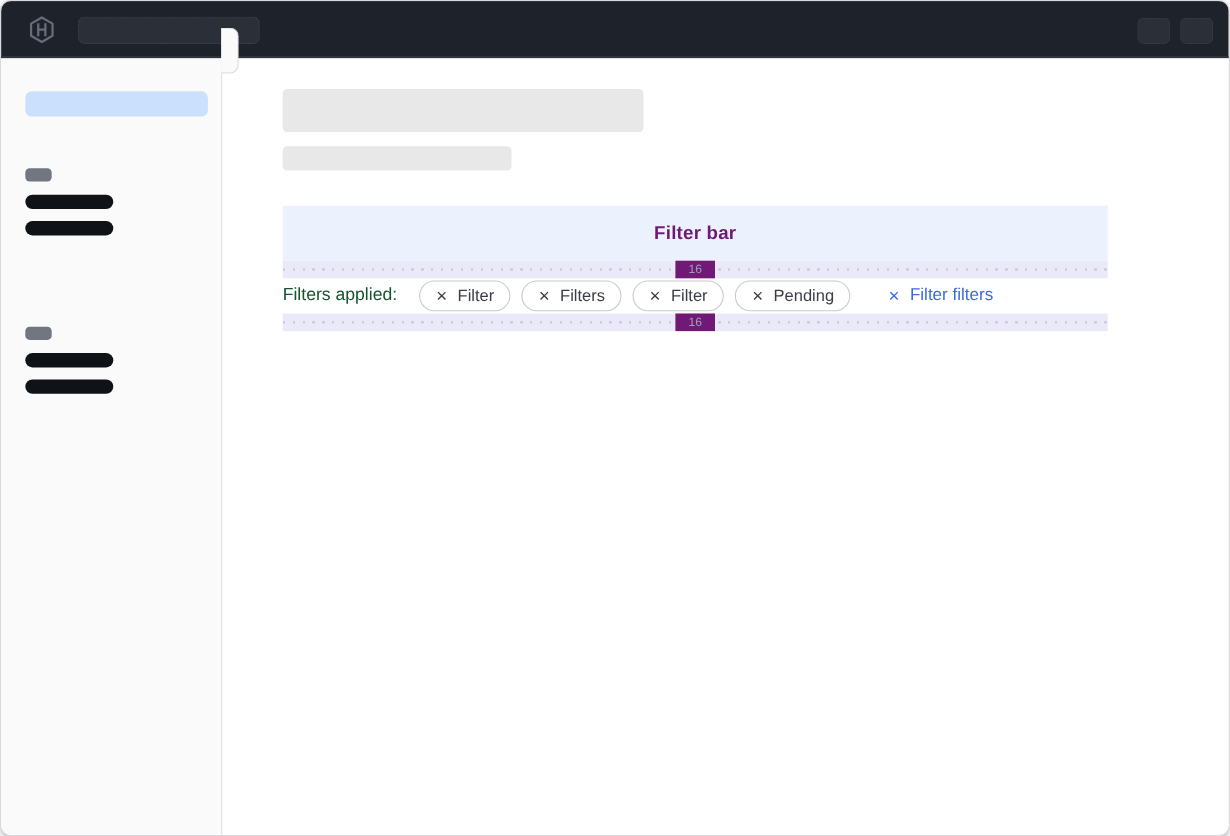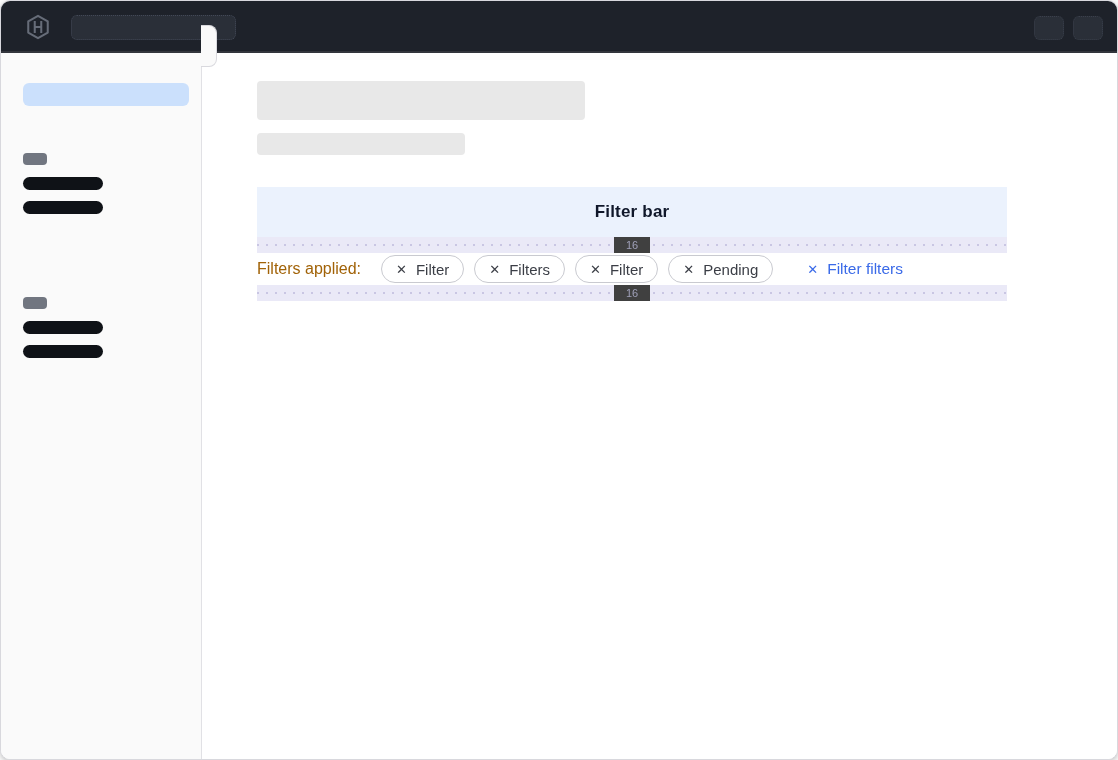--- a/index.html
+++ b/index.html
@@ -53,40 +53,40 @@
   .content { position:absolute; left:54px; top:0; width:750px; height:708px; }
   .ph { background:#e8e8e8; border-radius:4px; position:absolute; }
   .ph-title    { left:0; top:28px;  width:328px; height:39px; }
   .ph-subtitle { left:0; top:80px;  width:208px; height:22px; }
   .region {
     position:absolute; left:0; width:750px; background:#ebf2fd;
     display:flex; align-items:center; justify-content:center;
   }
   .region-filterbar { top:134px; height:50px; }
   .region-dataset   { top:248px; height:377px; }
-  .region-label { color:#0f172a; font-weight:bold; font-size:17px; letter-spacing:.2px; }
+  .region-label { color:#701a75; font-weight:bold; font-size:17px; letter-spacing:.2px; }
   .spacer {
     position:absolute; left:0; width:750px; height:16px; background:#eae9f7;
     display:flex; align-items:center; justify-content:center;
   }
   .spacer::before {
     content:""; position:absolute; left:0; right:0; top:7px; height:2px;
     background: repeating-linear-gradient(90deg, #c9c6e3 0 2px, transparent 2px 9px);
   }
   .spacer-1 { top:184px; }
   .spacer-2 { top:232px; }
   .spacer-label {
-    position:relative; background:#404040; padding:0 12px;
+    position:relative; background:#701a75; padding:0 12px;
     color:#9fa0b8; font-size:11px; line-height:16px;
   }
   .filters-row {
     position:absolute; left:0; top:200px; width:750px; height:32px;
     display:flex; align-items:center;
   }
-  .filters-label { color:#a16207; font-size:16px; margin-right:20px; }
+  .filters-label { color:#14532d; font-size:16px; margin-right:20px; }
   .pill {
     display:inline-flex; align-items:center; gap:9px;
     height:28px; padding:0 14px; margin-right:10px;
     background:#ffffff; border:1px solid #c9cad0; border-radius:999px;
     color:#3b3e46; font-size:15px; cursor:pointer;
   }
   .pill .x { font-size:13px; color:#3b3e46; line-height:1; }
   .clear-link {
     display:inline-flex; align-items:center; gap:9px; margin-left:24px;
     color:#3a6ae8; font-size:15.5px; font-weight:500; cursor:pointer;

